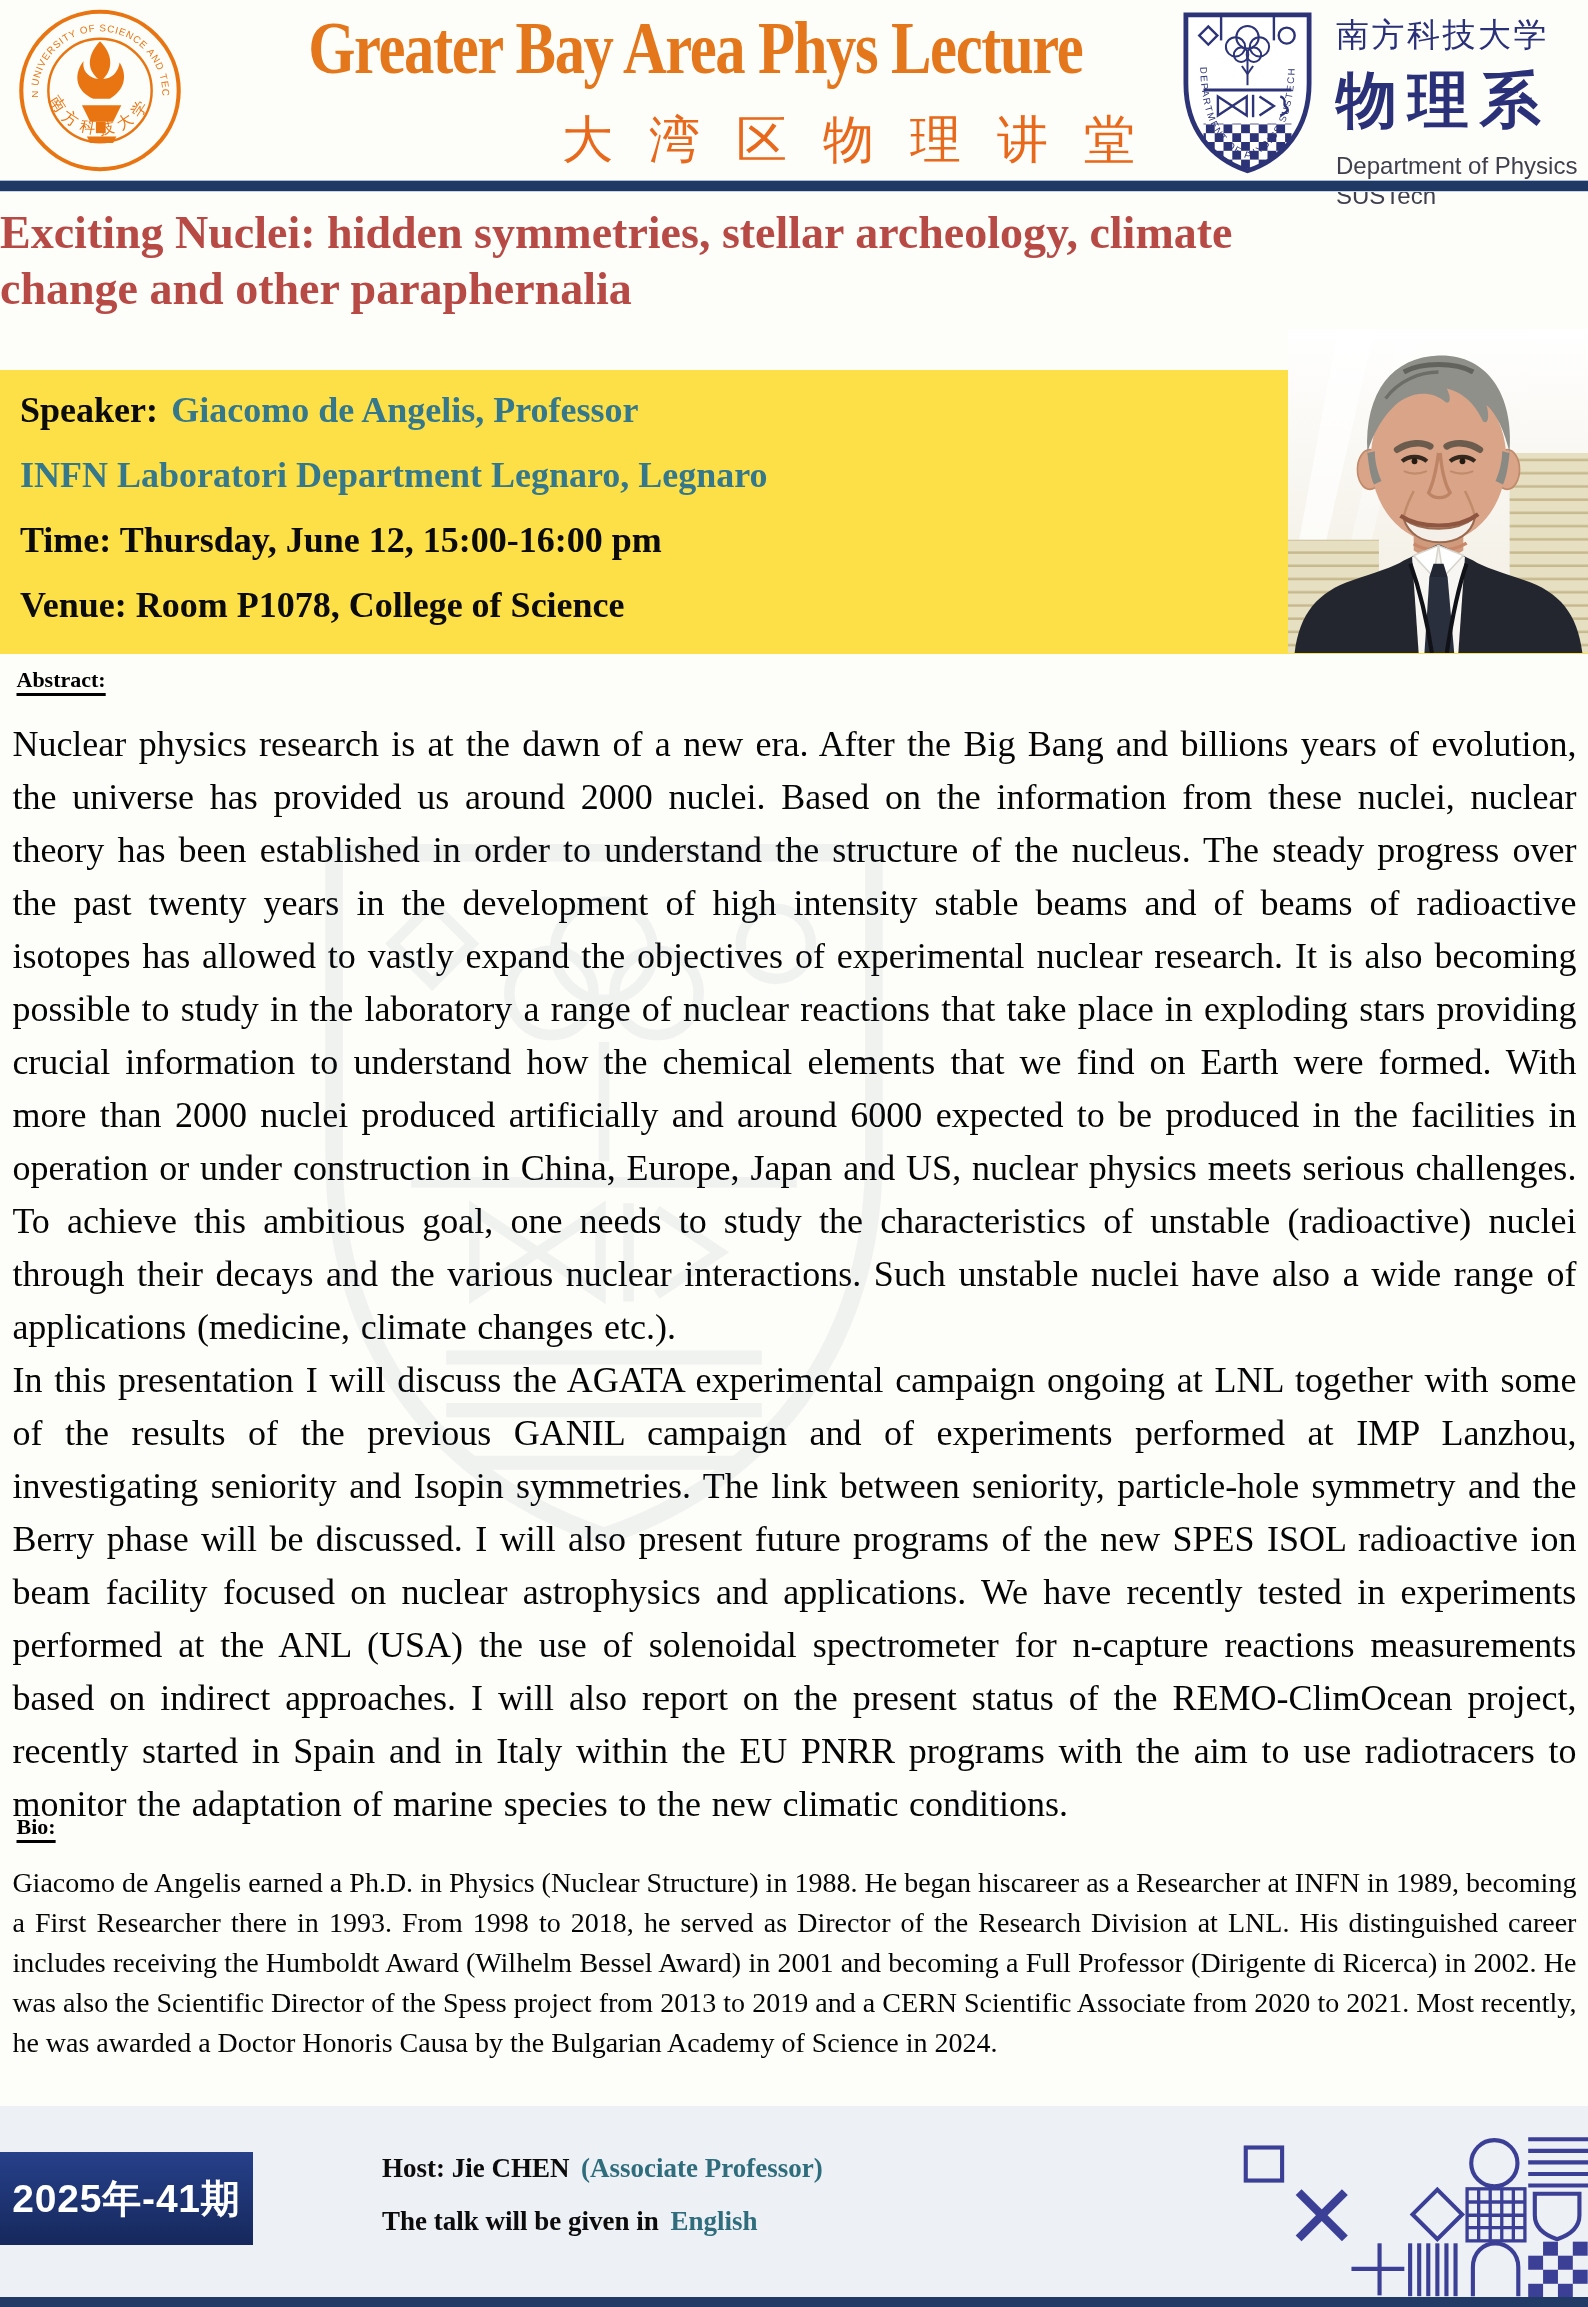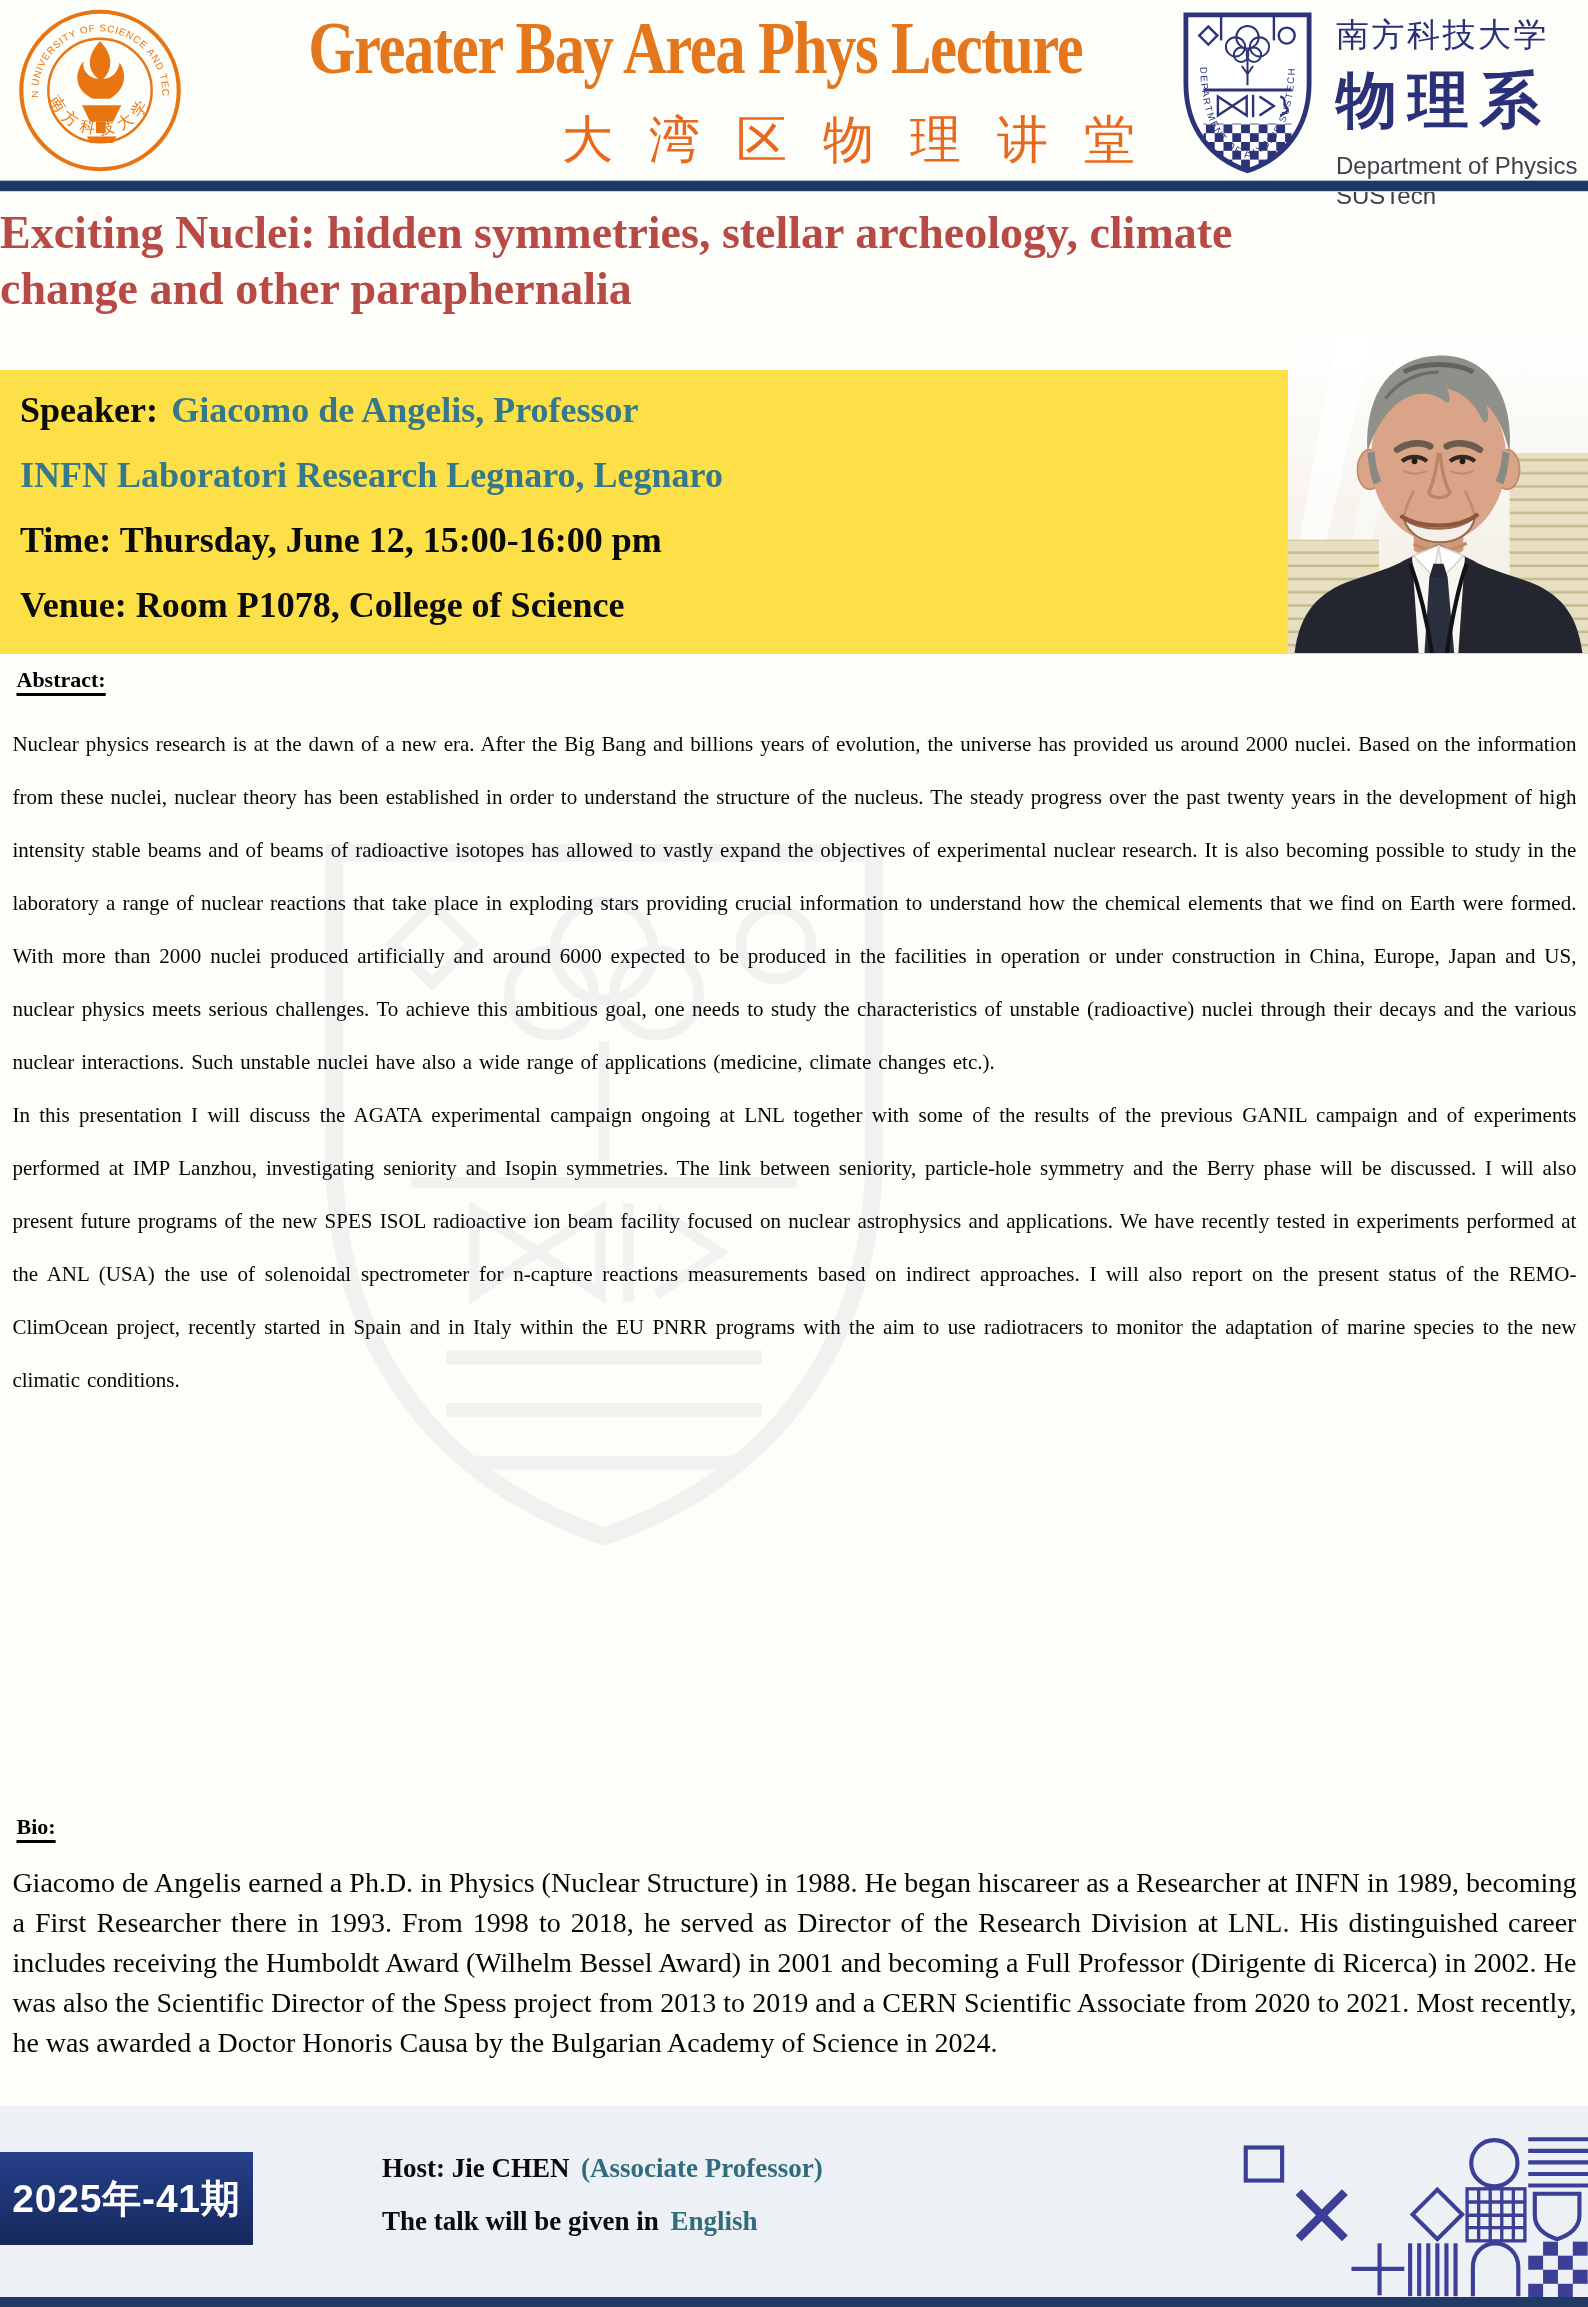--- a/index.html
+++ b/index.html
@@ -34,21 +34,21 @@
   .teal{color:#35788B}
   .sp-gap{margin-left:13.2px}
   .photo{position:absolute;left:1288px;top:329px;width:301px;height:324px}
   .photo svg{width:100%;height:100%;display:block}
 
   
   .sec-heading{position:absolute;left:16.5px;font-size:22px;font-weight:bold;color:#000;
                text-decoration:underline;text-underline-offset:5.8px;text-decoration-thickness:2.5px}
   .abstract-heading{top:667px}
   .bio-heading{top:1814px}
-  .abstract-body{position:absolute;left:12.4px;top:718px;width:1564px;font-size:21px;line-height:53px;
+  .abstract-body{position:absolute;left:12.4px;top:718px;width:1564px;font-size:36px;line-height:53px;
                  text-align:justify;color:#050505;word-spacing:1.7px}
   .abstract-body p{margin:0}
   .bio-body{position:absolute;left:12.4px;top:1863px;width:1564px;font-size:28px;line-height:40px;
             text-align:justify;color:#050505}
 
   .watermark{position:absolute;left:306px;top:827px;width:596px;height:728px;opacity:.05;pointer-events:none}
 
   
   .footer-band{position:absolute;left:0;top:2106px;width:100%;height:222px;background:#EDF0F5}
   .issue-badge{position:absolute;left:0;top:46px;width:253px;height:93px;
@@ -149,21 +149,21 @@
   <div class="lecture-title">
     <div>Exciting Nuclei: hidden symmetries, stellar archeology, climate</div>
     <div>change and other paraphernalia</div>
   </div>
 
   <div class="speaker-card">
     <div class="speaker-lines">
       <div>
         <span>Speaker:</span><span class="teal sp-gap">Giacomo de Angelis, Professor</span>
       </div>
-      <div class="teal">INFN Laboratori Research Legnaro, Legnaro</div>
+      <div class="teal">INFN Laboratori Department Legnaro, Legnaro</div>
       <div>Time: Thursday, June 12, 15:00-16:00 pm</div>
       <div>Venue: Room P1078, College of Science</div>
     </div>
   </div>
 
   <div class="photo">
     <svg viewBox="0 0 364 392" preserveAspectRatio="none">
       <defs>
         <linearGradient id="skyGrad" x1="0" y1="0" x2="0" y2="1">
           <stop offset="0" stop-color="#ffffff"></stop>

